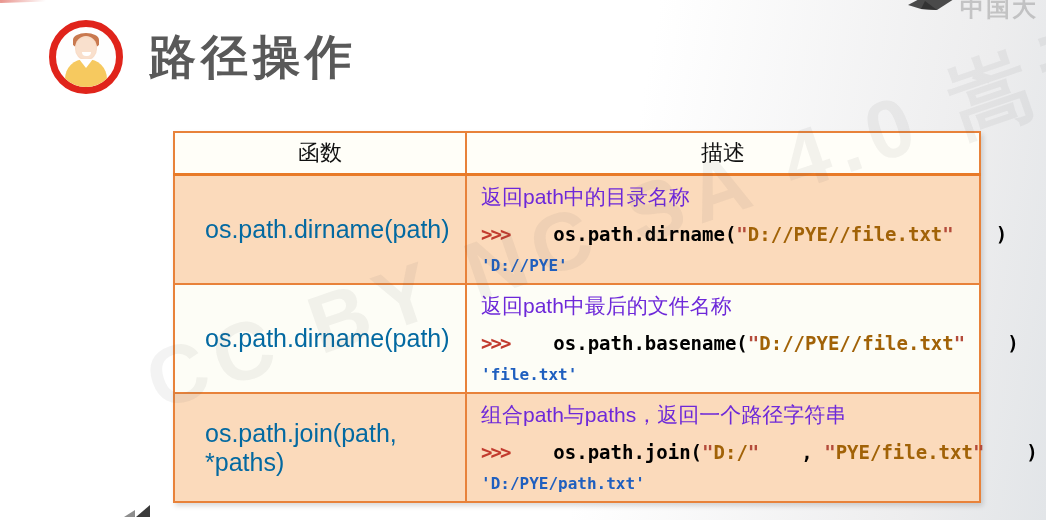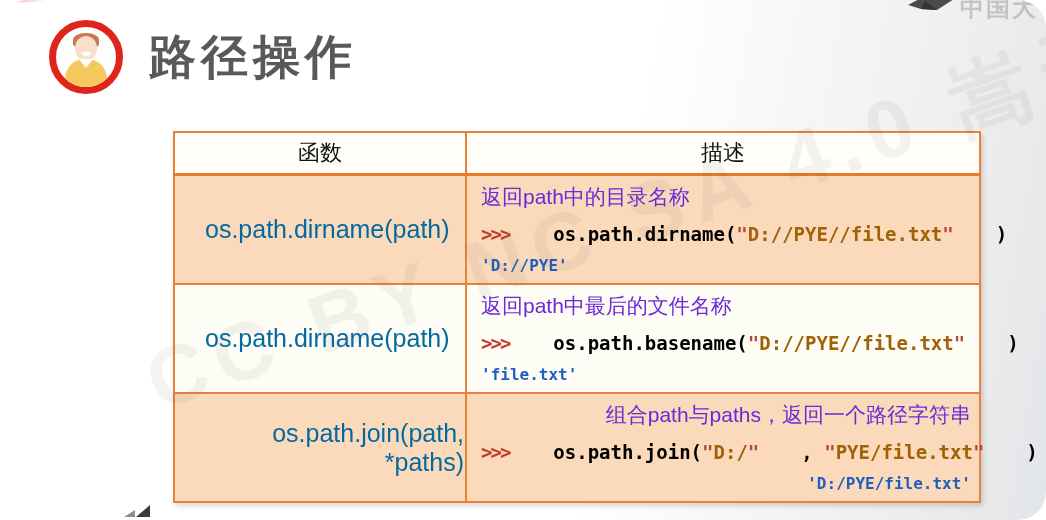--- a/index.html
+++ b/index.html
@@ -2,21 +2,20 @@
 <html><head>
 <meta charset="utf-8">
 <style>
   html,body{margin:0;padding:0;}
   body{font-family:"Liberation Sans","DejaVu Sans",sans-serif;}
   .slide{
     position:relative;
     width:1046px;height:520px;
     overflow:hidden;
     background:linear-gradient(100deg,#ffffff 0%,#ffffff 58%,#ededee 88%,#e2e5e8 100%);
-    border-radius:28px;
   }
   
   .red-streak{
     position:absolute;left:0;top:0;width:46px;height:3px;
     background:linear-gradient(90deg,rgba(214,60,48,0.55),rgba(214,60,48,0));
     transform:rotate(-2deg);transform-origin:0 0;
   }
   
   .corner-logo{position:absolute;right:8px;top:-4px;display:flex;align-items:flex-start;}
   .corner-logo .logo-text{
@@ -153,27 +152,27 @@
       <tr class="r-white" style="height:106px;">
         <td class="func-cell">os.path.dirname(path)</td>
         <td class="desc-cell">
           <div class="desc-inner">
             <div class="desc-text">返回path中最后的文件名称</div>
             <div class="code-line"><span class="seg seg-prompt">&gt;&gt;&gt;</span><span class="seg seg-plain">os.path.basename(</span><span class="seg seg-quote">"</span><span class="seg seg-string">D://PYE//file.txt</span><span class="seg seg-quote">"</span><span class="seg seg-plain">)</span></div>
             <div class="result-line">'file.txt'</div>
           </div>
         </td>
       </tr>
-      <tr class="r-peach" style="height:102px;text-align:right;">
+      <tr class="r-peach" style="height:102px;">
         <td class="func-cell">os.path.join(path, *paths)</td>
         <td class="desc-cell">
           <div class="desc-inner">
             <div class="desc-text">组合path与paths，返回一个路径字符串</div>
             <div class="code-line"><span class="seg seg-prompt">&gt;&gt;&gt;</span><span class="seg seg-plain">os.path.join(</span><span class="seg seg-quote">"</span><span class="seg seg-string">D:/</span><span class="seg seg-quote">"</span><span class="seg seg-plain">, </span><span class="seg seg-quote">"</span><span class="seg seg-string">PYE/file.txt</span><span class="seg seg-quote">"</span><span class="seg seg-plain">)</span></div>
-            <div class="result-line">'D:/PYE/file.txt'</div>
+            <div class="result-line">'D:/PYE/path.txt'</div>
           </div>
         </td>
       </tr>
     </tbody>
   </table>
 
   <div class="watermark">CC BY NC SA 4.0 嵩天</div>
 
   <div class="bottom-logo">
     <svg width="46" height="12" viewBox="0 0 46 12">

